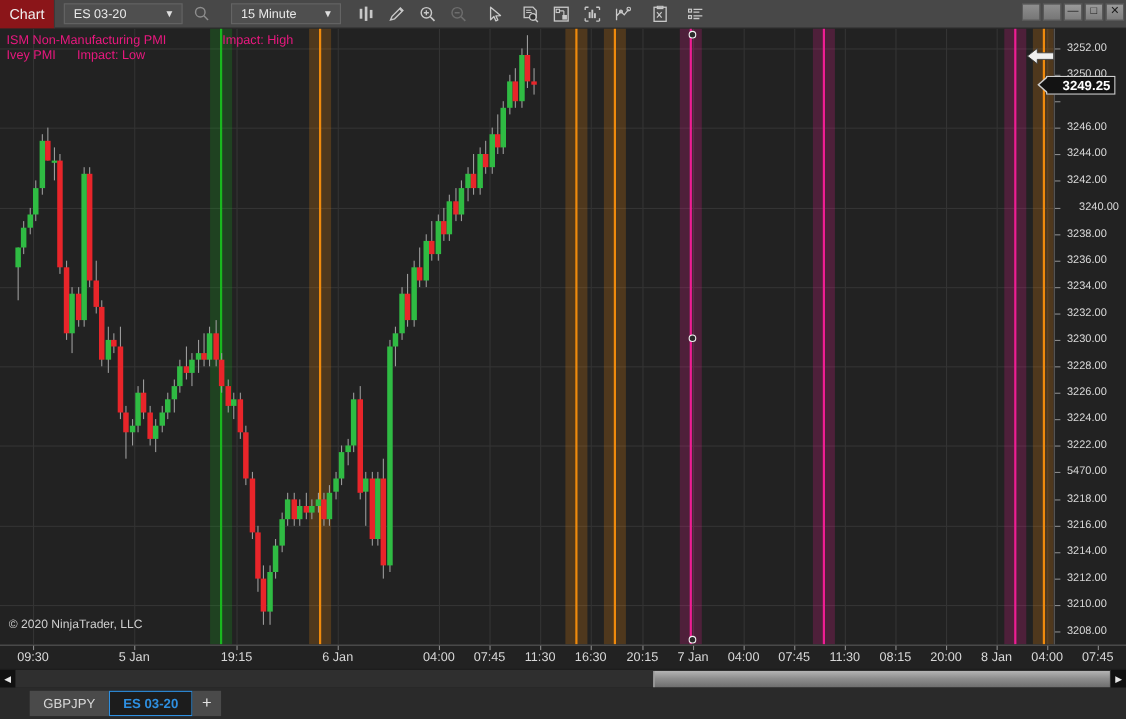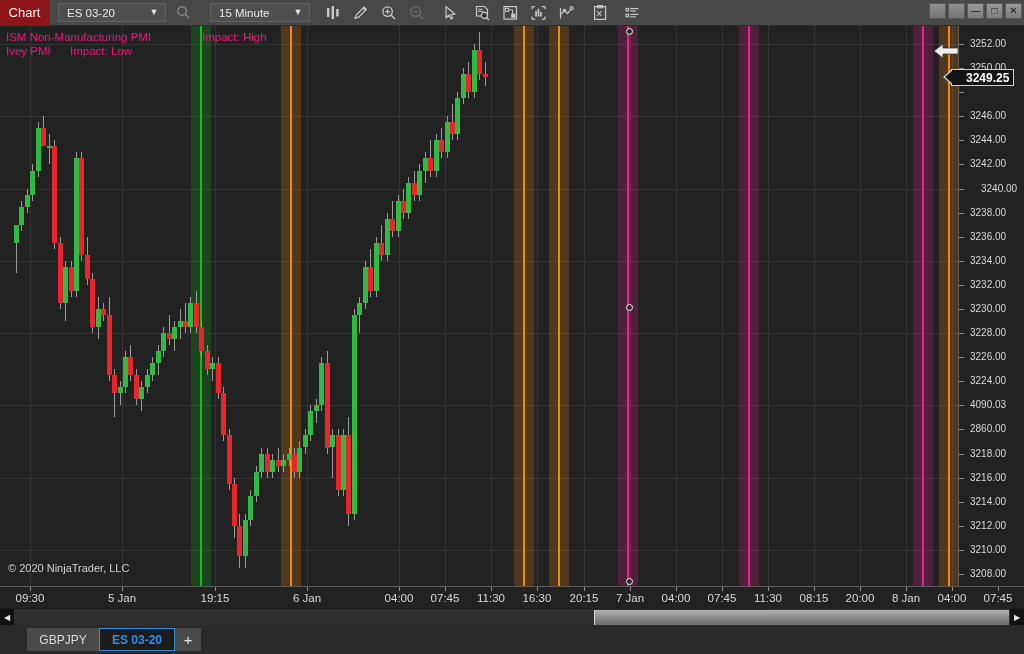--- a/index.html
+++ b/index.html
@@ -608,23 +608,23 @@
     <div class="ptick" style="top: 252px;">3232.00</div>
     <div class="ptickmark" style="top: 283px;"></div>
     <div class="ptick" style="top: 276px;">3230.00</div>
     <div class="ptickmark" style="top: 307px;"></div>
     <div class="ptick" style="top: 300px;">3228.00</div>
     <div class="ptickmark" style="top: 331px;"></div>
     <div class="ptick" style="top: 324px;">3226.00</div>
     <div class="ptickmark" style="top: 355px;"></div>
     <div class="ptick" style="top: 348px;">3224.00</div>
     <div class="ptickmark" style="top: 379px;"></div>
-    <div class="ptick" style="top: 372px;">4090.03</div>
+    <div class="ptick" style="top: 372px;">3222.00</div>
     <div class="ptickmark" style="top: 403px;"></div>
-    <div class="ptick" style="top: 396px;">2860.00</div>
+    <div class="ptick" style="top: 396px;">5470.00</div>
     <div class="ptickmark" style="top: 428px;"></div>
     <div class="ptick" style="top: 421px;">3218.00</div>
     <div class="ptickmark" style="top: 452px;"></div>
     <div class="ptick" style="top: 445px;">3216.00</div>
     <div class="ptickmark" style="top: 476px;"></div>
     <div class="ptick" style="top: 469px;">3214.00</div>
     <div class="ptickmark" style="top: 500px;"></div>
     <div class="ptick" style="top: 493px;">3212.00</div>
     <div class="ptickmark" style="top: 524px;"></div>
     <div class="ptick" style="top: 517px;">3210.00</div>

